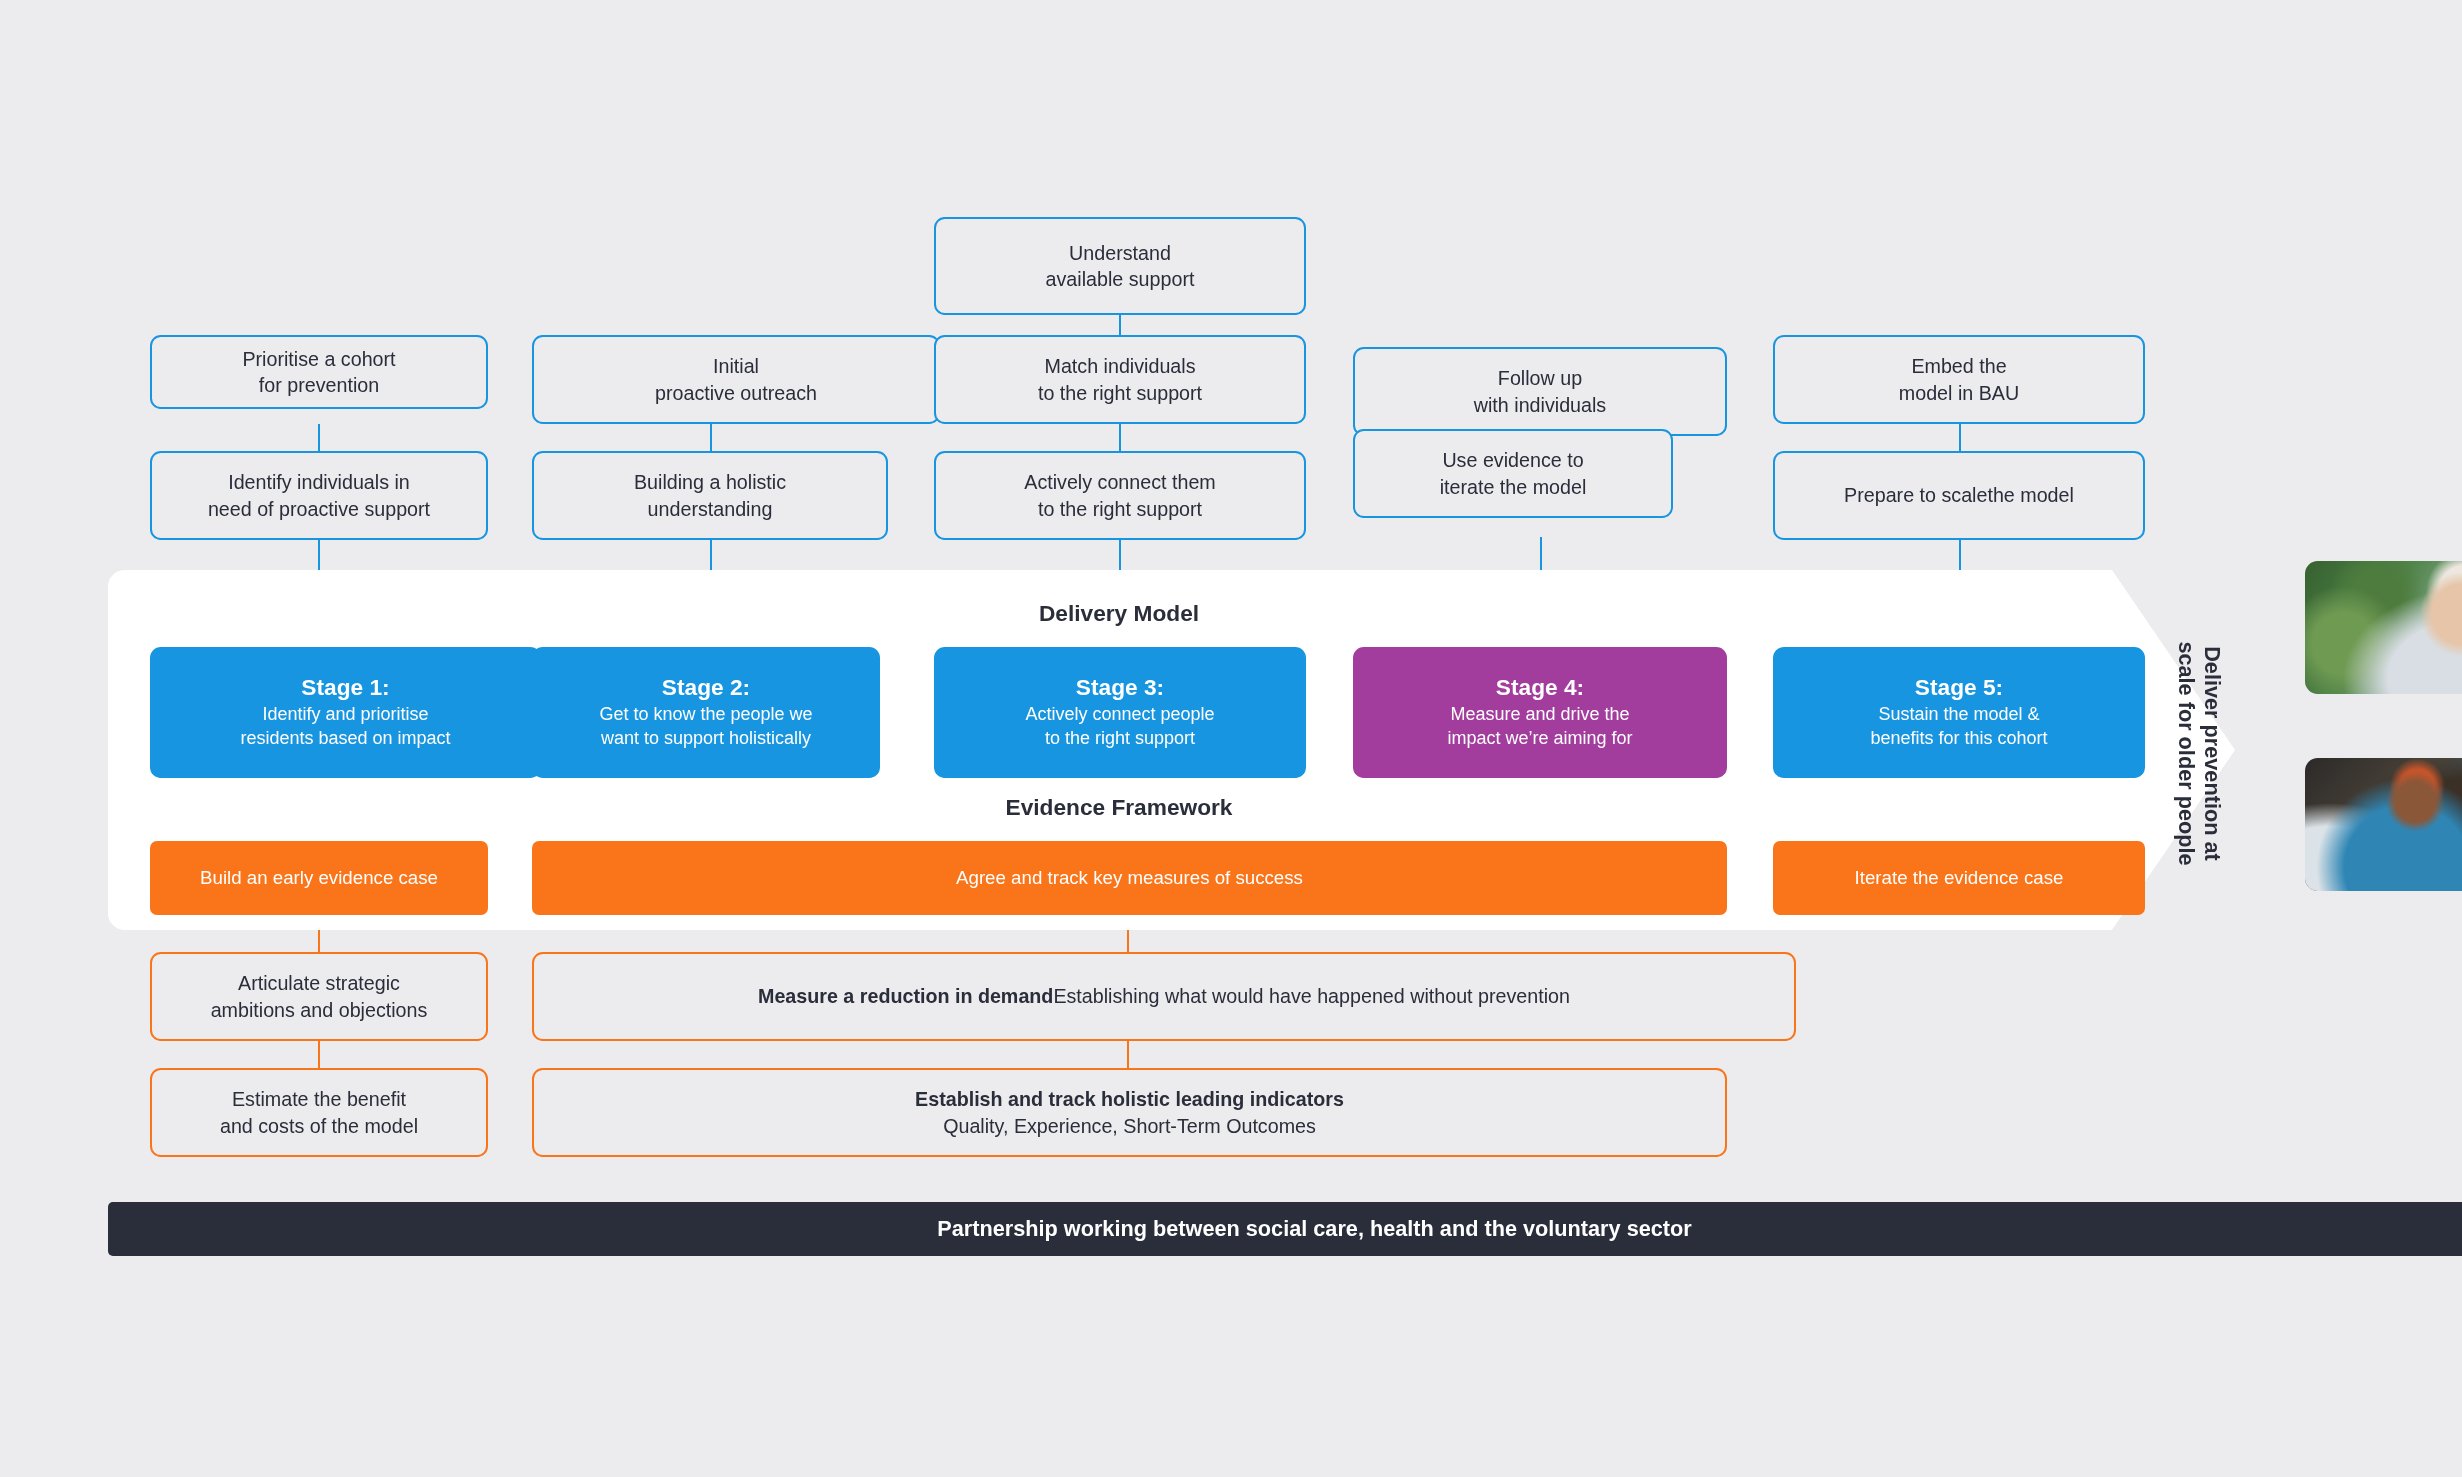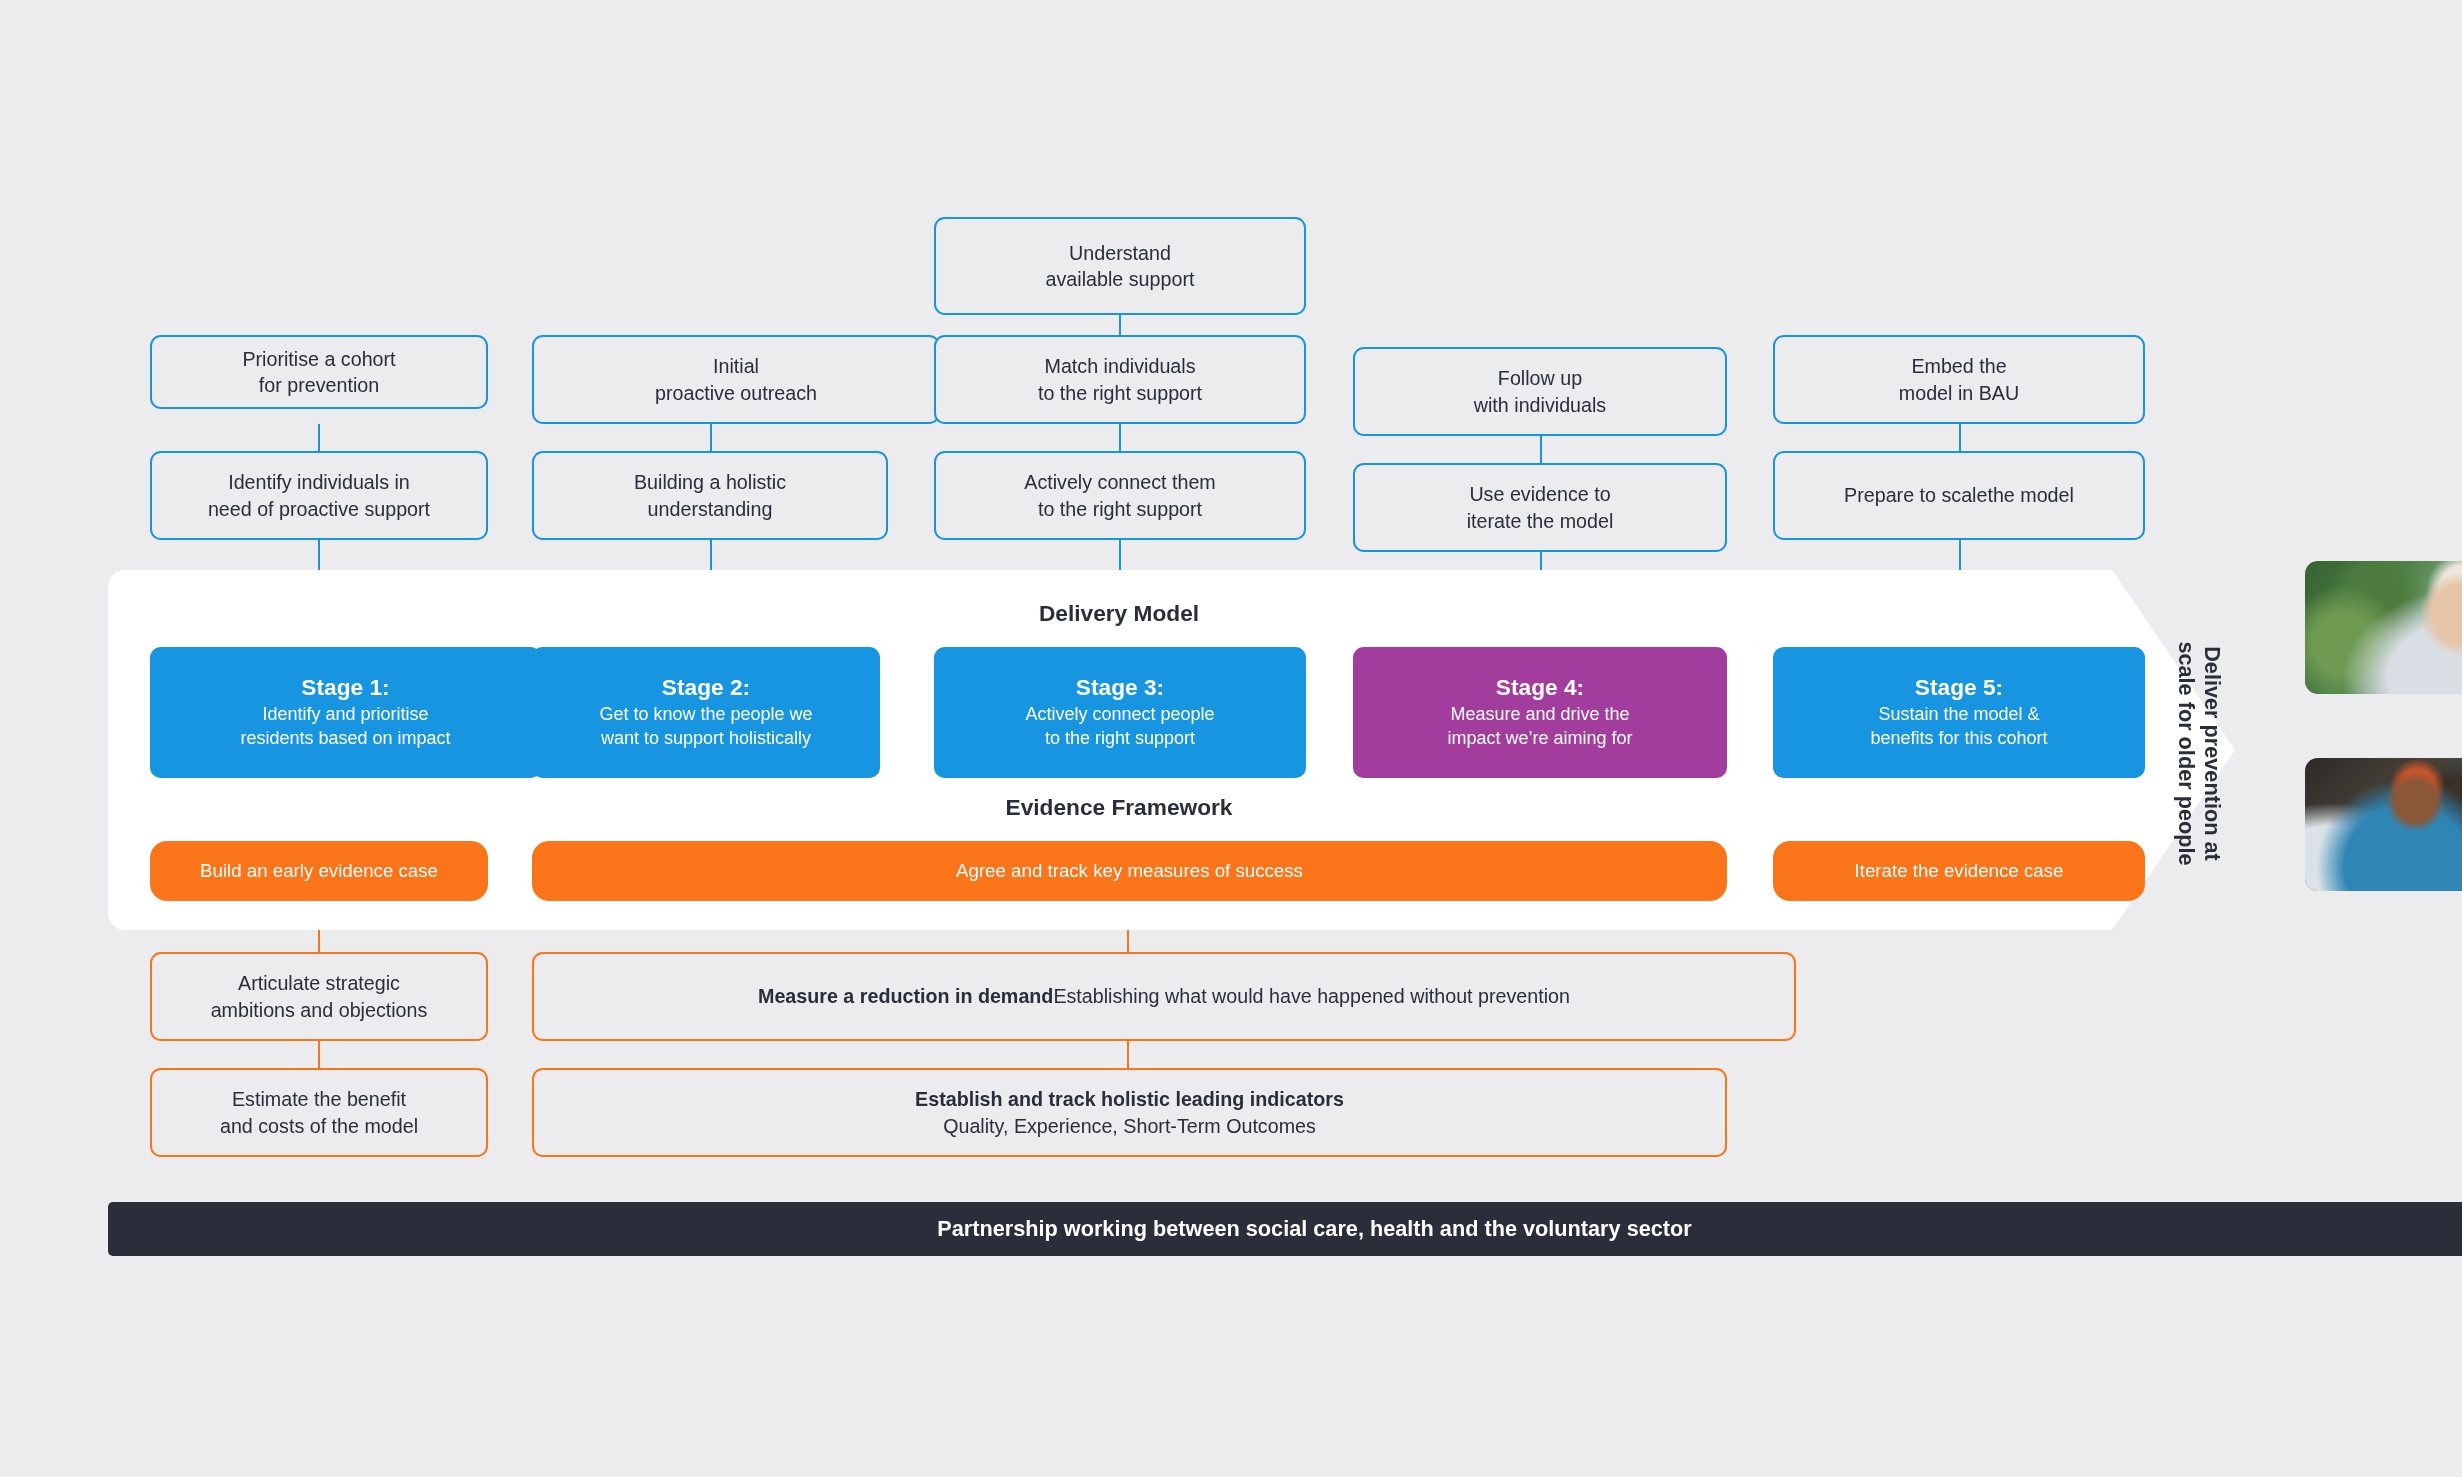--- a/index.html
+++ b/index.html
@@ -99,22 +99,22 @@
   }
   .stage .stage-sub {
     font-size: 18px;
     line-height: 1.32;
   }
 
   
   .ebar {
     position: absolute;
     top: 841px;
-    height: 60px;
-    border-radius: 17px;
+    height: 74px;
+    border-radius: 7px;
     background: #FA7419;
     color: #FFFFFF;
     display: flex;
     align-items: center;
     justify-content: center;
     text-align: center;
     font-size: 18.7px;
     z-index: 4;
   }
 
@@ -247,21 +247,21 @@
     <span class="ln">need of proactive support</span>
   </div>
   <div class="obox" style="left:532px; top:451px; width:356px; height:89px; flex-direction:column;">
     <span class="ln">Building a holistic</span>
     <span class="ln">understanding</span>
   </div>
   <div class="obox" style="left:934px; top:451px; width:372px; height:89px; flex-direction:column;">
     <span class="ln">Actively connect them</span>
     <span class="ln">to the right support</span>
   </div>
-  <div class="obox" style="left:1353px; top:463px; width:374px; height:89px; flex-direction:column;">
+  <div class="obox" style="left:1353px; top:429px; width:320px; height:89px; flex-direction:column;">
     <span class="ln">Use evidence to</span>
     <span class="ln">iterate the model</span>
   </div>
   <div class="obox" style="left:1773px; top:451px; width:372px; height:89px; ">
     <span class="ln">Prepare to scale</span>
     <span class="ln">the model</span>
   </div>
 
   <div id="panel">
     <div class="panel-body"></div>

